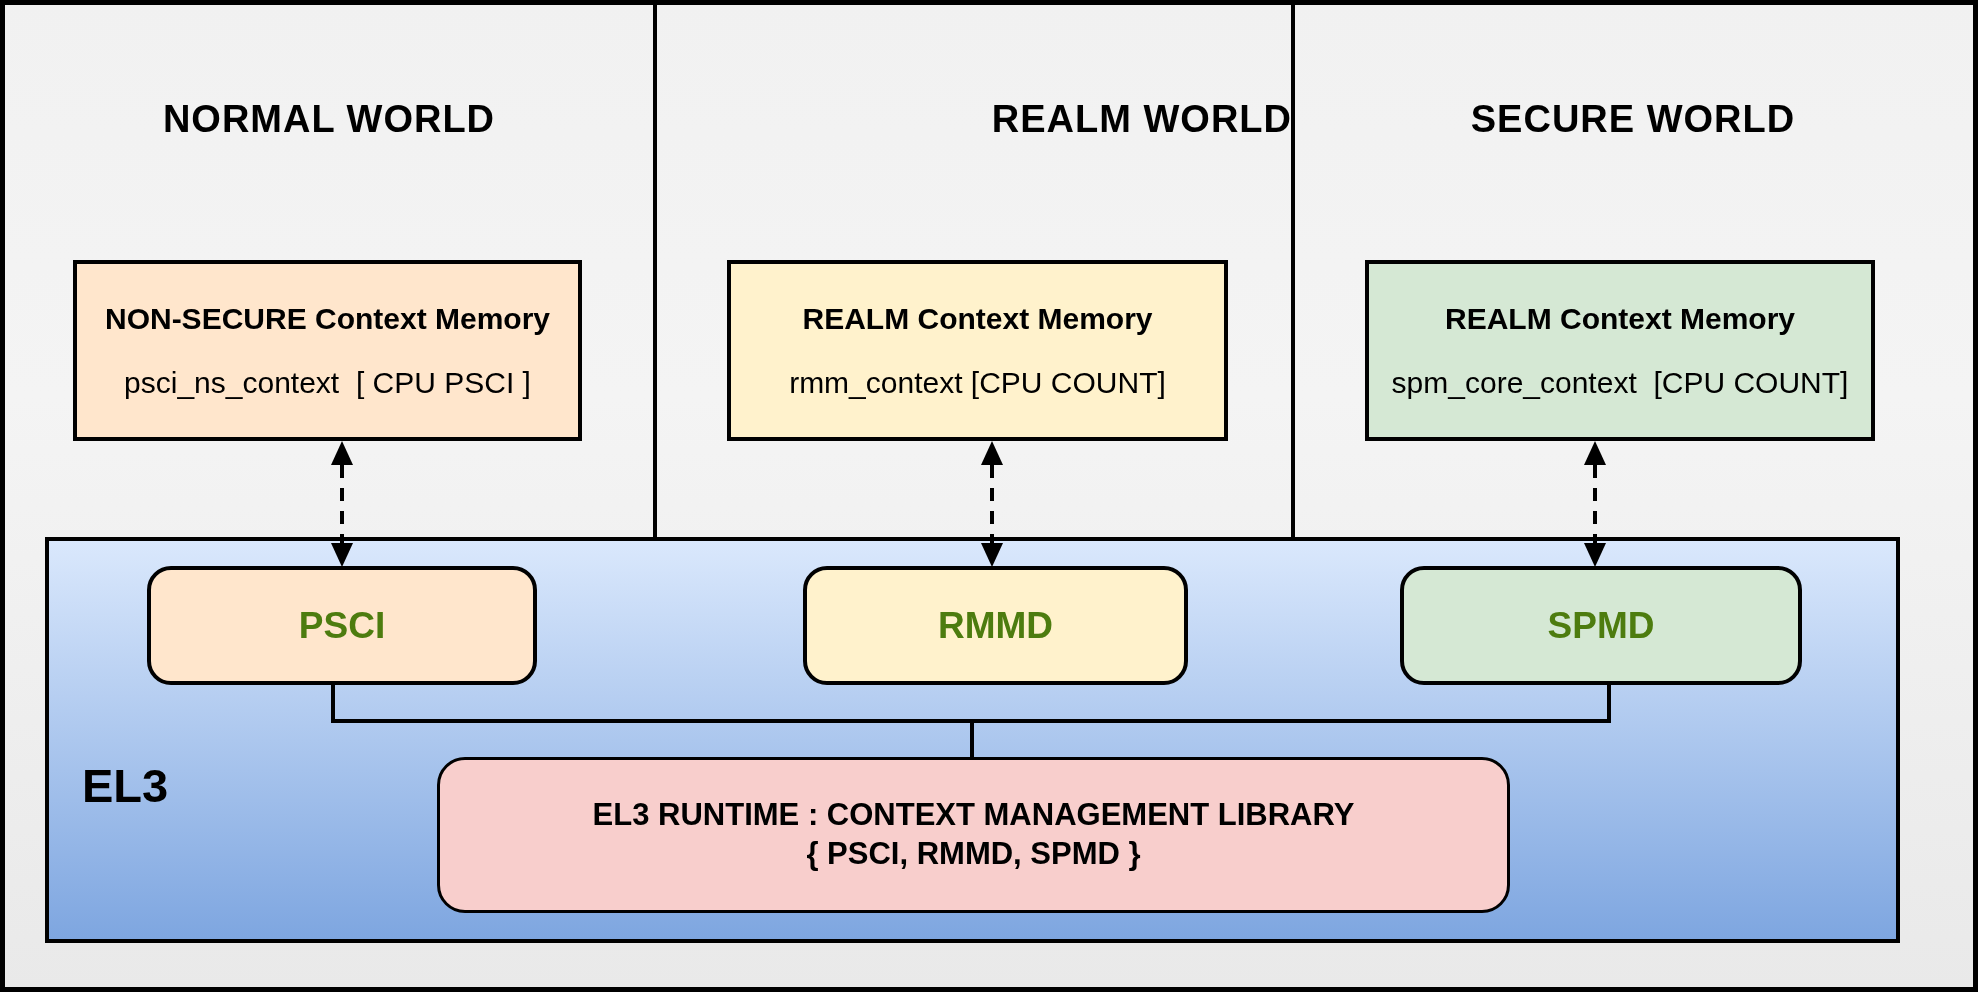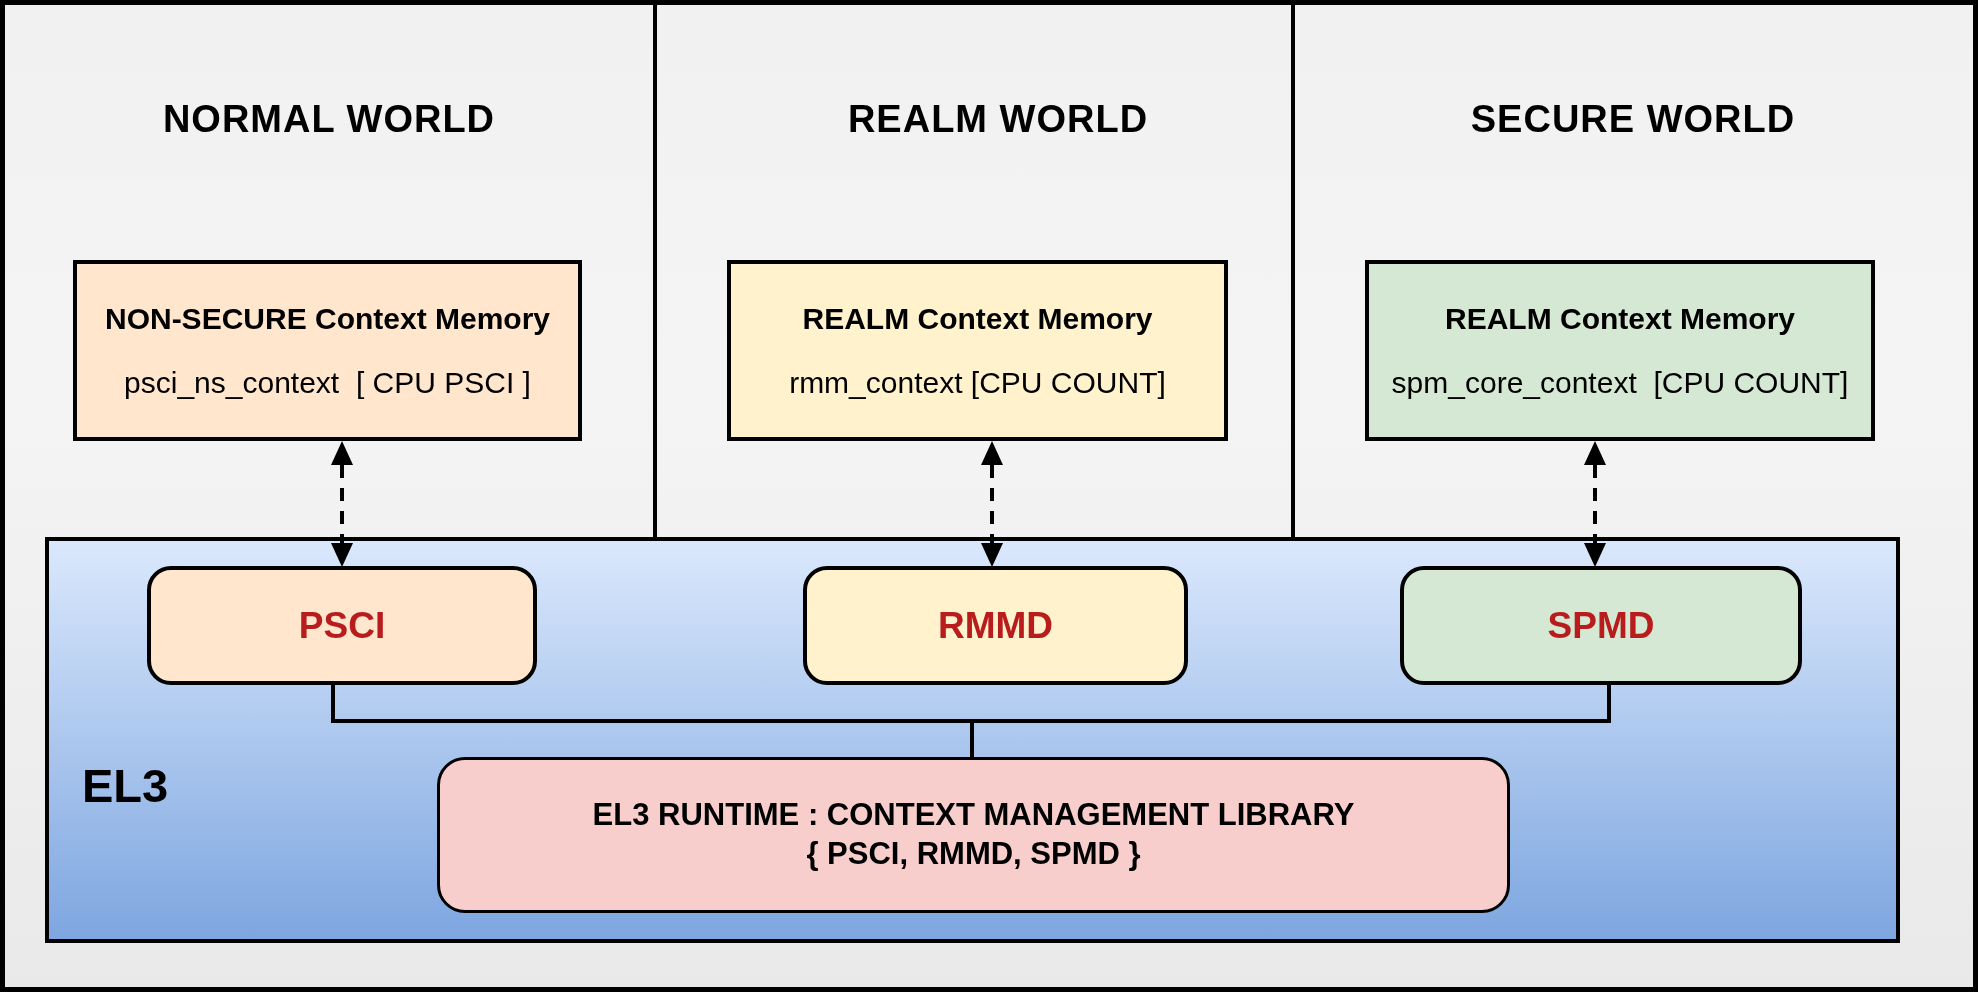--- a/index.html
+++ b/index.html
@@ -114,21 +114,21 @@
     top: 566px;
     height: 119px;
     border: 4px solid #000;
     border-radius: 24px;
     box-sizing: border-box;
     display: flex;
     align-items: center;
     justify-content: center;
     font-size: 37px;
     font-weight: bold;
-    color: #b91c1c;
+    color: #4d7c0f;
     z-index: 8;
   }
   .connector {
     position: absolute;
     background: #000;
     z-index: 4;
   }
   .runtime-box {
     position: absolute;
     left: 437px;
@@ -152,21 +152,21 @@
 </style>
 </head>
 <body>
 
 <div class="canvas">
 
   <div class="divider" style="left:653px;"></div>
   <div class="divider" style="left:1291px;"></div>
 
   <div class="world-title" style="left:5px; width:648px;">NORMAL WORLD</div>
-  <div class="world-title" style="left:680px; width:636px;">REALM WORLD</div>
+  <div class="world-title" style="left:656px; width:636px;text-align:right;">REALM WORLD</div>
   <div class="world-title" style="left:1293px; width:680px;">SECURE WORLD</div>
 
   <div class="memory-box" style="left: 73px; width: 509px; background-color: rgb(255, 230, 204);">
     <div class="memory-title">NON-SECURE Context Memory</div>
     <div class="memory-value">psci_ns_context  [ CPU PSCI ]</div>
   </div>
 
   <div class="memory-box" style="left: 727px; width: 501px; background-color: rgb(255, 242, 204); justify-content: center;">
     <div class="memory-title">REALM Context Memory</div>
     <div class="memory-value">rmm_context [CPU COUNT]</div>

